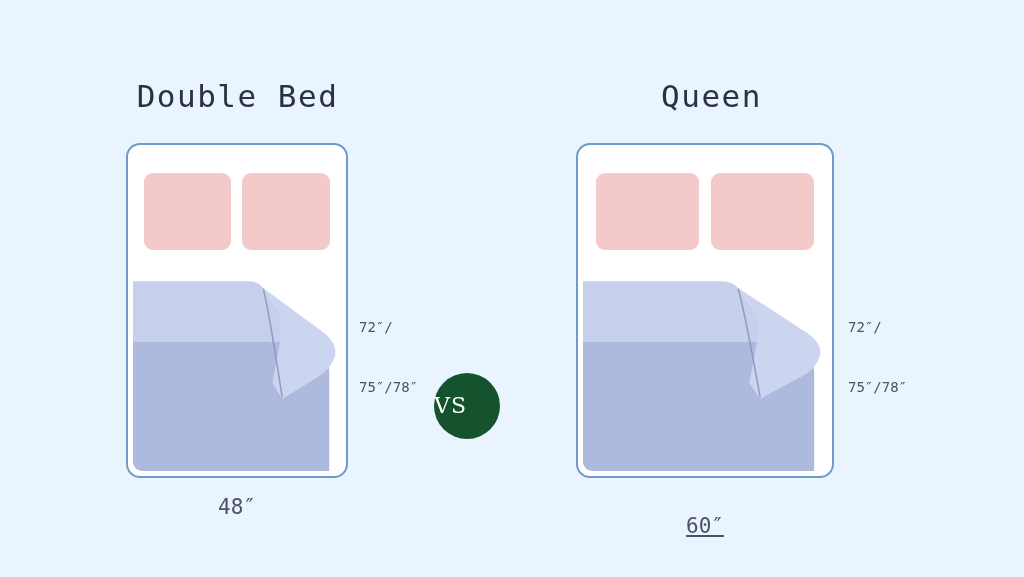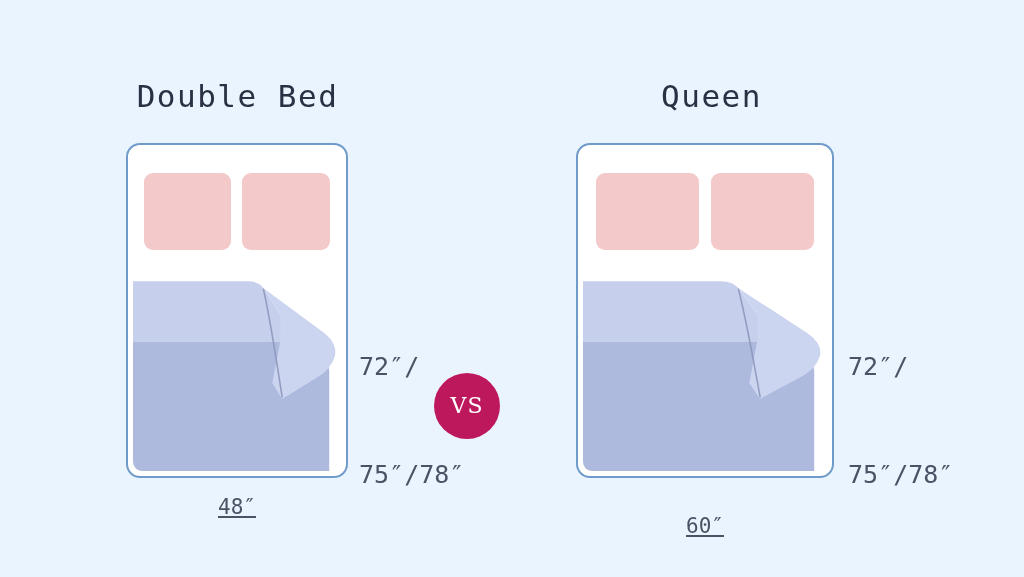--- a/index.html
+++ b/index.html
@@ -101,54 +101,53 @@
   }
 
   
   #vs-badge {
     position: absolute;
     left: 434px;
     top: 373px;
     width: 66px;
     height: 66px;
     border-radius: 50%;
-    background: #be185d;
+    background: #14532d;
     display: flex;
     align-items: center;
-    justify-content: center;
   }
   #vs-label {
     font-family: "DejaVu Serif", "Liberation Serif", serif;
     font-size: 22px;
     color: #ffffff;
     letter-spacing: 1px;
     line-height: 1;
   }
 
   
   .dim-side {
     position: absolute;
     font-family: "DejaVu Sans Mono", "Liberation Mono", monospace;
-    font-size: 25px;
+    font-size: 14px;
     line-height: 1.45;
     color: #4c5265;
     white-space: pre;
   }
   #dim-double-side { left: 359px; top: 276px; }
   #dim-queen-side  { left: 848px; top: 276px; }
 
   .dim-bottom {
     position: absolute;
     font-family: "DejaVu Sans Mono", "Liberation Mono", monospace;
     font-size: 21px;
     color: #4c5265;
     text-align: center;
     white-space: nowrap;
   }
-  #dim-double-bottom { left: 126px; top: 495px; width: 222px; text-decoration: underline; }
+  #dim-double-bottom { left: 126px; top: 495px; width: 222px; }
   #dim-queen-bottom  { left: 576px; top: 514px; width: 258px; text-decoration: underline; }
 </style>
 </head>
 <body>
 
 <div id="stage">
 
   <div id="title-double" class="bed-title">Double Bed</div>
 
   <div id="bed-double" class="bed">

